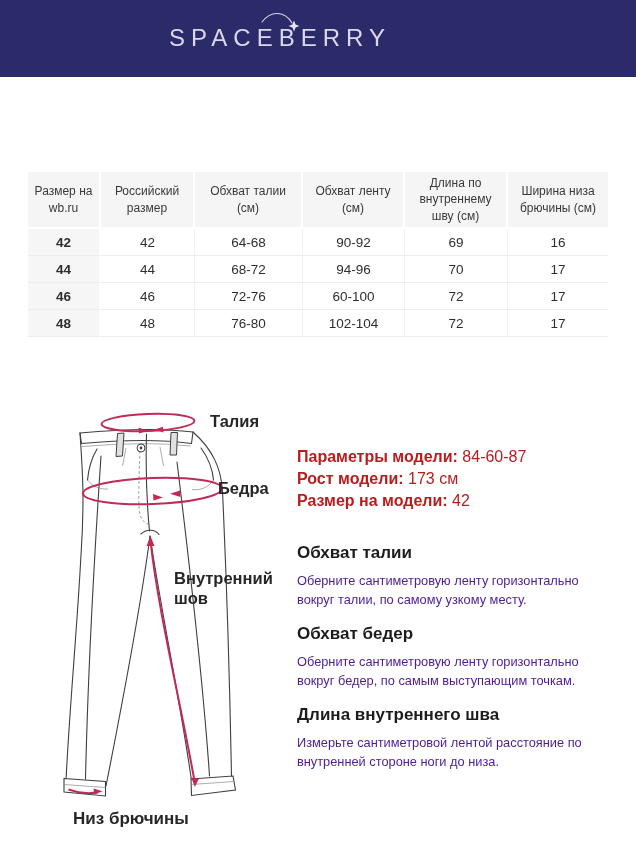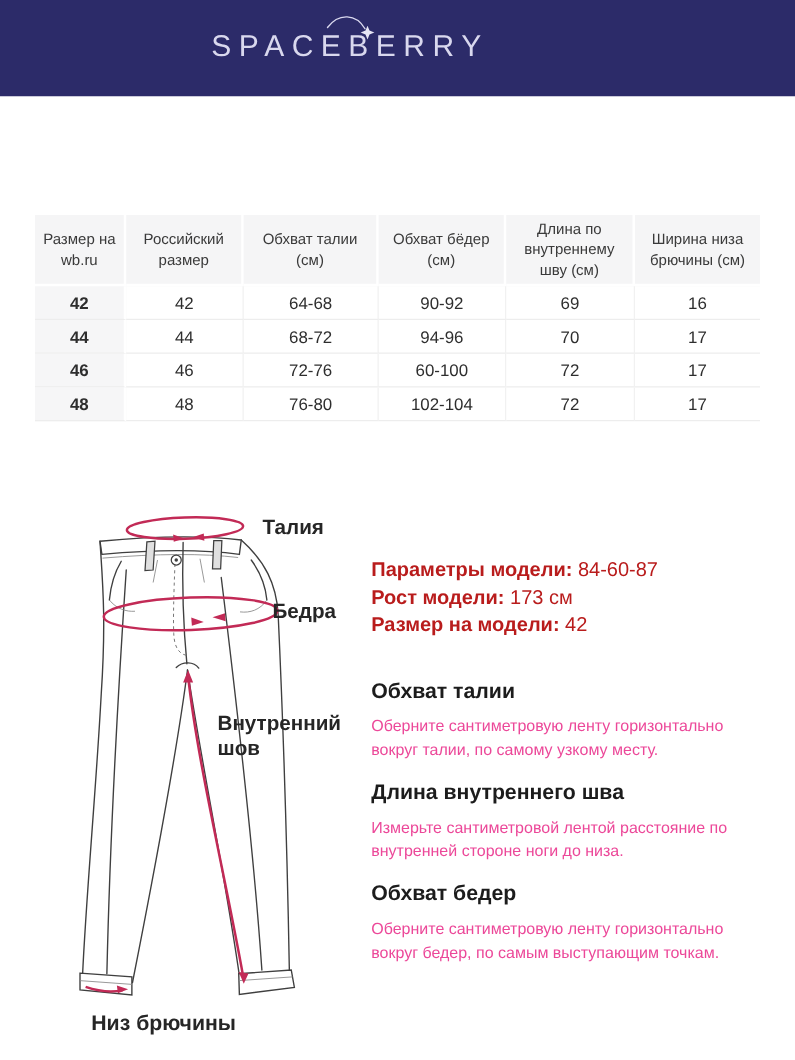--- a/index.html
+++ b/index.html
@@ -35,21 +35,21 @@
   .dlabel{font-family:"Liberation Sans",sans-serif;font-size:16.5px;font-weight:600;fill:#262626;}
   .dlabel-big{font-family:"Liberation Sans",sans-serif;font-size:17px;font-weight:600;fill:#262626;}
 
   
   .info{position:absolute;left:297px;top:446px;width:318px;}
   .param{margin:0;font-size:16px;line-height:22px;color:#b91c1c;font-weight:400;}
   .param .pl{font-weight:700;}
   .sections{margin-top:30px;}
   .section{margin:0 0 14px 0;}
   .section h3{margin:0 0 8px 0;font-size:17px;font-weight:700;color:#1c1c1c;line-height:21px;}
-  .section p{margin:0;font-size:12.8px;line-height:19px;color:#ec4899;}
+  .section p{margin:0;font-size:12.8px;line-height:19px;color:#4c1d95;}
   .section + .section{margin-top:13px;}
 </style>
 </head>
 <body>
 
 <div class="page">
 
   <div class="brand-band">
     <svg class="comet" viewBox="0 0 52 28">
       <path d="M6,15 C15,3 29,4 36,16" fill="none" stroke="#d9d8ee" stroke-width="1.1" stroke-linecap="round"></path>
@@ -65,21 +65,21 @@
         <col style="width:108px">
       <col style="width:102px">
         <col style="width:103px">
         <col style="width:100px">
     </colgroup>
     <thead>
       <tr>
         <th>Размер на wb.ru</th>
         <th>Российский размер</th>
         <th>Обхват талии (см)</th>
-        <th>Обхват бёдер (см)</th>
+        <th>Обхват ленту (см)</th>
         <th>Длина по внутреннему шву (см)</th>
         <th>Ширина низа брючины (см)</th>
       </tr>
     </thead>
     <tbody>
       <tr>
         <td class="rowhead">42</td>
         <td>42</td>
         <td>64-68</td>
         <td>90-92</td>
@@ -178,23 +178,23 @@
     <p class="param"><span class="pl">Параметры модели:</span> <span>84-60-87</span></p>
     <p class="param"><span class="pl">Рост модели:</span> <span>173 см</span></p>
     <p class="param"><span class="pl">Размер на модели:</span> <span>42</span></p>
 
     <div class="sections">
       <div class="section">
         <h3>Обхват талии</h3>
         <p>Оберните сантиметровую ленту горизонтально вокруг талии, по самому узкому месту.</p>
       </div>
       <div class="section">
+        <h3>Обхват бедер</h3>
+        <p>Оберните сантиметровую ленту горизонтально вокруг бедер, по самым выступающим точкам.</p>
+      </div>
+      <div class="section">
         <h3>Длина внутреннего шва</h3>
         <p>Измерьте сантиметровой лентой расстояние по внутренней стороне ноги до низа.</p>
       </div>
-      <div class="section">
-        <h3>Обхват бедер</h3>
-        <p>Оберните сантиметровую ленту горизонтально вокруг бедер, по самым выступающим точкам.</p>
-      </div>
     </div>
   </div>
 
 </div>
 
 </body></html>

